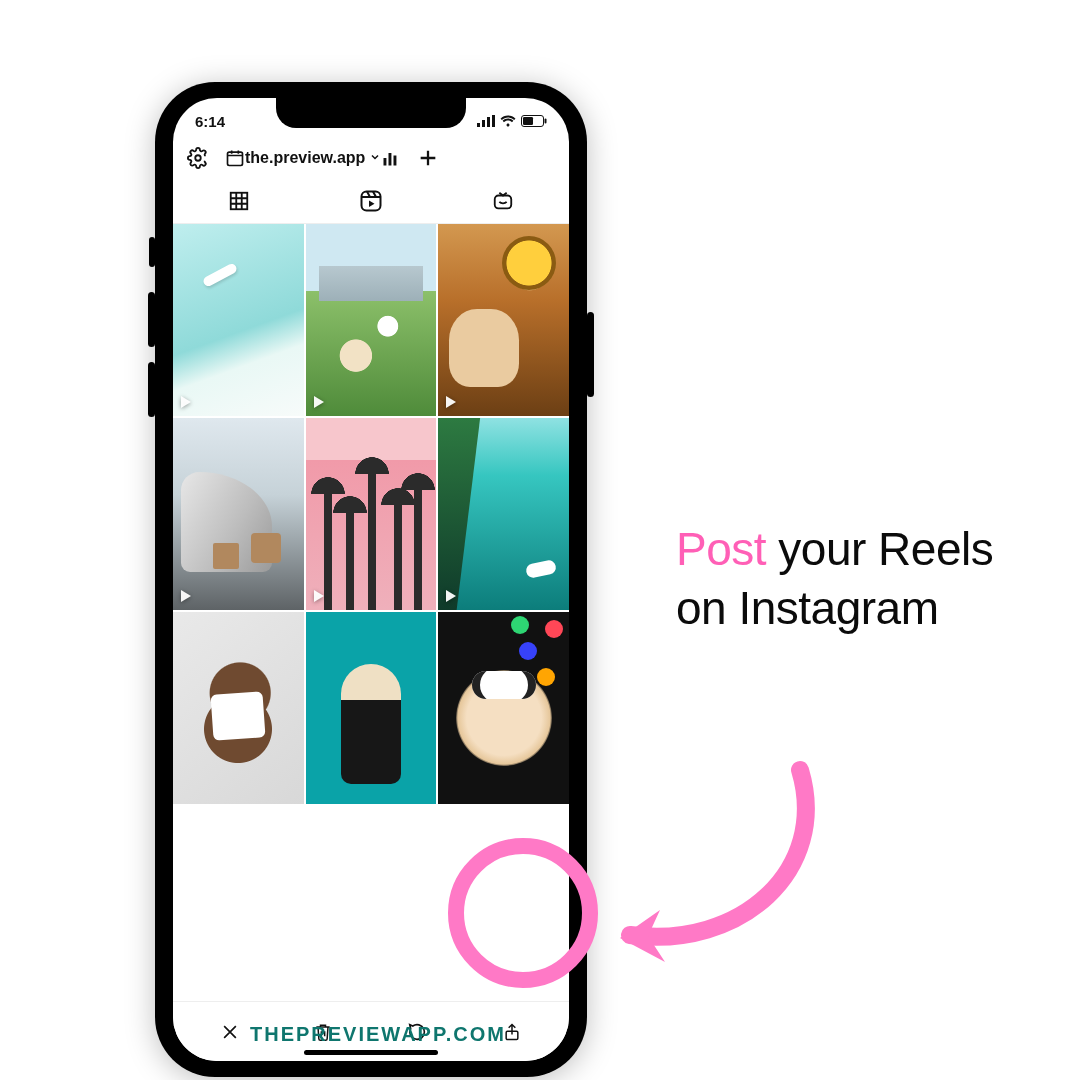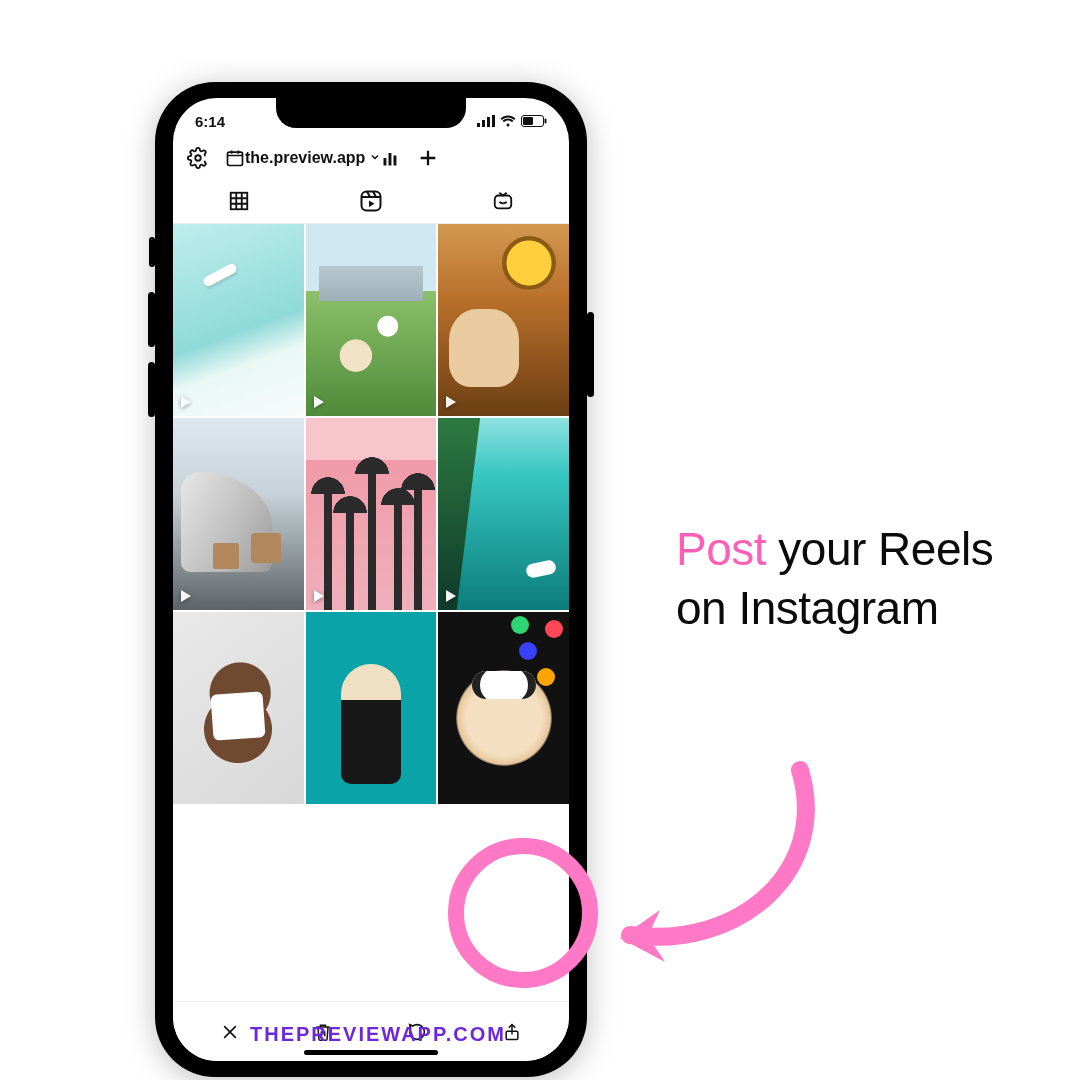--- a/index.html
+++ b/index.html
@@ -205,21 +205,21 @@
     pointer-events:none;
   }
 
   
   .watermark{
     position:absolute;
     left:250px; bottom:34px;
     font-size:20px;
     letter-spacing:2px;
     font-weight:700;
-    color:#6d28d9;
+    color:#0f766e;
   }
 </style>
 </head>
 <body>
 
 <div class="phone">
   <span class="side-btn mute"></span>
   <span class="side-btn volup"></span>
   <span class="side-btn voldn"></span>
   <span class="side-btn power"></span>

